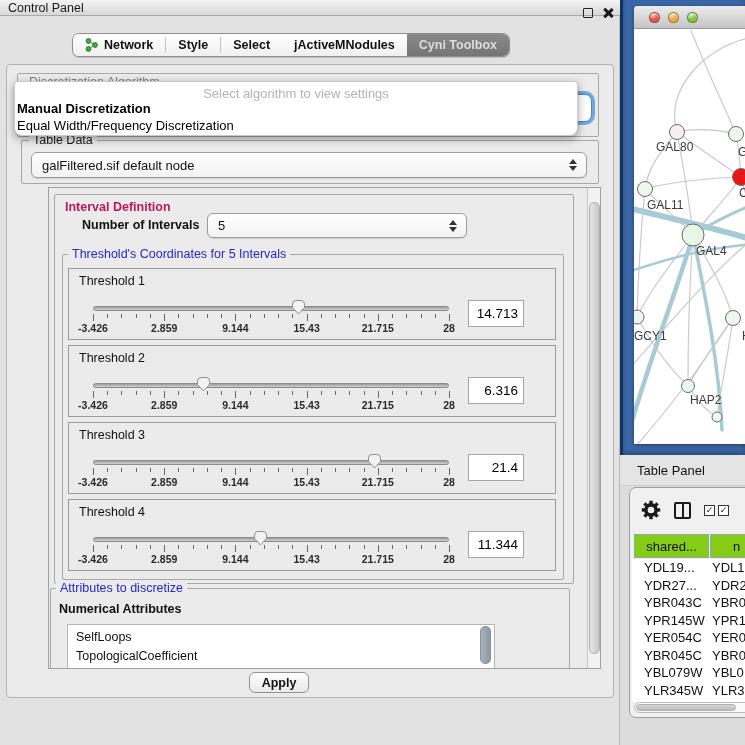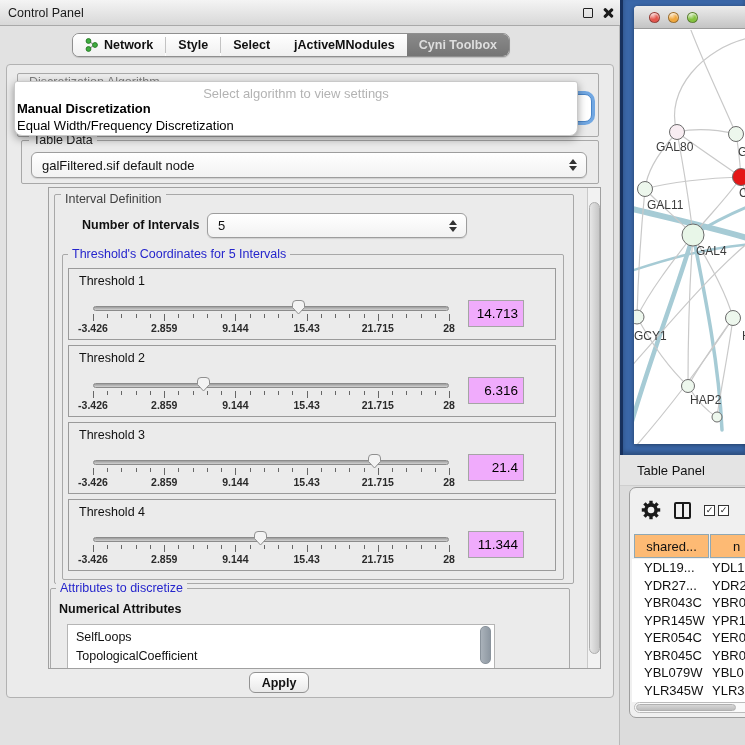--- a/index.html
+++ b/index.html
@@ -4,21 +4,21 @@
 <style>
   * { margin:0; padding:0; box-sizing:border-box; }
   html,body { width:745px; height:745px; overflow:hidden; background:#dcdcdc;
               font-family:"Liberation Sans", sans-serif; }
   .abs { position:absolute; }
   #stage { position:relative; width:745px; height:745px; overflow:hidden; }
 
   
   #control-panel { left:0; top:0; width:620px; height:745px; background:#e2e2e2;
                    border-right:1px solid #b9b9b9; }
-  #cp-titlebar { left:0; top:0; width:620px; height:26px;
+  #cp-titlebar { left:0; top:0; width:620px; height:16px;
     background:linear-gradient(#f4f4f4,#d8d8d8); border-bottom:1px solid #a9a9a9;
     display:flex; align-items:center; font-size:12.5px; color:#1a1a1a; padding-left:8px; }
   #float-btn { left:583px; top:8px; width:10px; height:10px; border:1.6px solid #222; border-radius:1px; }
   #close-btn { left:602px; top:7px; width:12px; height:12px; }
   #close-btn:before, #close-btn:after { content:""; position:absolute; left:5px; top:0;
     width:2.6px; height:12px; background:#1a1a1a; border-radius:1px; }
   #close-btn:before { transform:rotate(45deg); } #close-btn:after { transform:rotate(-45deg); }
 
   
   #top-tabs { left:72px; top:33px; height:24px; display:flex;
@@ -69,21 +69,21 @@
 
   .tpanel { position:absolute; left:6px; width:488px; height:72px; border:1px solid #9a9a9a;
     background:#ebebeb; }
   .tlabel { position:absolute; left:10px; top:5px; font-size:12.5px; font-weight:normal; color:#111; }
   .track { position:absolute; left:24px; top:37px; width:356px; height:5px; border-radius:3px;
     background:linear-gradient(#9c9c9c,#d2d2d2); border:1px solid #8b8b8b; }
   .handle { position:absolute; top:30px; width:15px; height:16px; }
   .tick { position:absolute; width:1px; background:#666; }
   .ticklab { position:absolute; top:53px; font-size:10.5px; font-weight:bold; color:#2a2a2a;
     transform:translateX(-50%); white-space:nowrap; }
-  .vfield { position:absolute; left:399px; top:31px; width:56px; height:27px; background:#f0abfc;
+  .vfield { position:absolute; left:399px; top:31px; width:56px; height:27px; background:#ffffff;
     border:1px solid #a5a5a5; font-size:13.5px; color:#000; display:flex; align-items:center;
     justify-content:flex-end; padding-right:5px; }
 
   #attr-list { position:absolute; left:18px; top:436px; width:428px; height:62px; background:#fff;
     border:1px solid #b5b5b5; font-size:12.5px; color:#111; padding-top:3px; }
   .aitem { padding-left:8px; height:18.5px; line-height:18.5px; white-space:nowrap; }
   #attr-scroll { position:absolute; left:431px; top:438px; width:11px; height:38px; border-radius:5px;
     background:linear-gradient(90deg,#aab2ba,#8e98a2); border:1px solid #8a939c; }
 
   #apply-btn { left:242px; top:607px; width:60px; height:21px;
@@ -114,21 +114,21 @@
     border-bottom:1px solid #cfcfcf; display:flex; align-items:center; padding-left:17px;
     font-size:13px; color:#111; }
   #table-card { left:629px; top:487px; width:130px; height:231px; background:#f0f0f0;
     border:1px solid #9e9e9e; border-radius:7px; overflow:hidden; }
   #tp-toolbar { position:absolute; left:0; top:0; width:130px; height:44px; display:flex;
     align-items:center; gap:13px; padding-left:11px; }
   #split-icon { width:17px; height:17px; border:2px solid #1a1a1a; border-radius:2px; position:relative; }
   #split-icon:before { content:""; position:absolute; left:5.5px; top:0; width:2px; height:13px; background:#1a1a1a; }
   .chk { width:11px; height:11px; border:1.4px solid #333; font-size:9px; line-height:9px;
     color:#222; text-align:center; background:#fff; }
-  .th-cell { position:absolute; top:46px; height:24px; background:#fdba74; border:1px solid #8fa8b5;
+  .th-cell { position:absolute; top:46px; height:24px; background:#84cc16; border:1px solid #8fa8b5;
     font-size:13px; color:#111; display:flex; align-items:center; }
   #rows-wrap { position:absolute; left:2px; top:71px; width:128px; height:143px; overflow:hidden;
     background:#fff; }
   .trow { position:absolute; left:0; width:128px; height:17.5px; font-size:13px; color:#111;
     display:flex; align-items:center; }
   .c1 { padding-left:12px; width:78px; overflow:hidden; white-space:nowrap; }
   .c2 { padding-left:2px; overflow:hidden; white-space:nowrap; }
   #hscroll-track { position:absolute; left:4px; top:214px; width:122px; height:11px;
     border:1px solid #bbb; border-radius:6px; background:#fafafa; }
   #hscroll-thumb { position:absolute; left:1px; top:1px; width:100px; height:7px; border-radius:4px;
@@ -192,21 +192,21 @@
         <span>galFiltered.sif default node</span>
         <span class="stepper">
           <span class="arr-up"></span>
             <span class="arr-dn"></span>
         </span>
       </div>
 
       <div id="scrollpane" class="abs">
 
         <div class="group" style="left:5px; top:6px; width:520px; height:390px;"></div>
-        <div class="gtitle" style="left:12px; top:4px; color:#404040;">Interval Definition</div>
+        <div class="gtitle" style="left:12px; top:12px; color:#be185d;font-weight:bold;">Interval Definition</div>
 
         <div style="position:absolute; left:33px; top:30px; font-size:12.5px; font-weight:bold; color:#111;">Number of Intervals</div>
         <div class="combo" style="left:158px; top:25px; width:260px; height:25px;">
           <span>5</span>
           <span class="stepper">
             <span class="arr-up"></span>
               <span class="arr-dn"></span>
           </span>
         </div>
 

